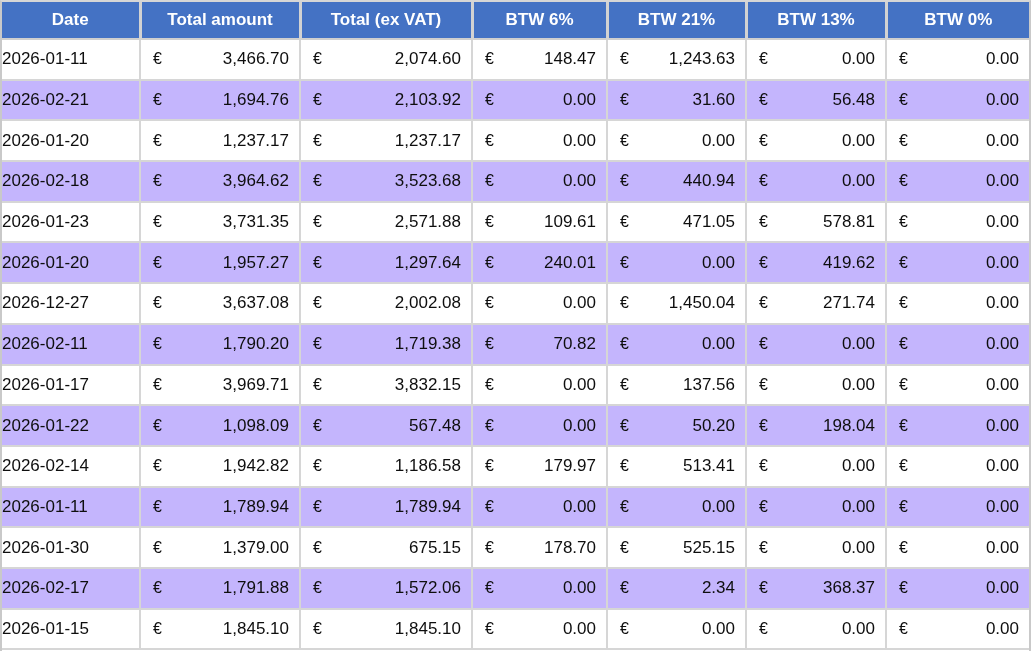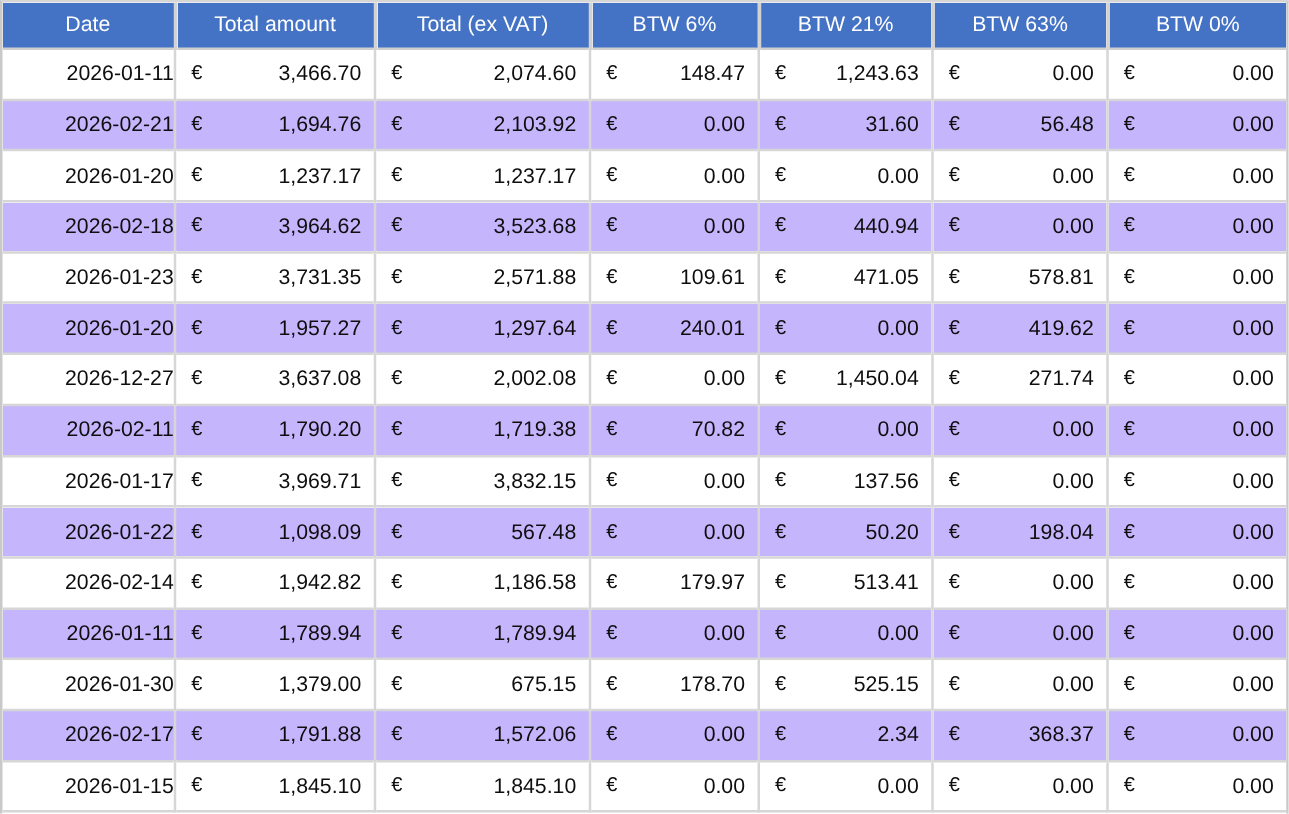--- a/index.html
+++ b/index.html
@@ -20,21 +20,21 @@
   }
   table.vat {
     border-collapse: collapse;
     table-layout: fixed;
     width: 1027px;
   }
   table.vat th {
     background: #4472c4;
     color: #ffffff;
     font-size: 17px;
-    font-weight: 400;
+    font-weight: 700;
     text-align: center;
     height: 36px;
     padding: 0;
     border-right: 3px solid #d2d2d2;
     border-bottom: 2px solid #cfcfcf;
     white-space: nowrap;
     overflow: hidden;
   }
   table.vat th:last-child { border-right: none; }
   table.vat td {
@@ -45,21 +45,21 @@
     border-right: 2px solid #d6d6d6;
     border-top: 2px solid #d6d6d6;
     white-space: nowrap;
     overflow: hidden;
   }
   table.vat td:last-child { border-right: none; }
   table.vat tbody tr:first-child td { border-top: none; }
   table.vat tbody tr:last-child td { border-bottom: 2px solid #d6d6d6; }
   table.vat tbody tr.alt td { background: #c4b5fd; }
   td.c-date {
-    text-align: right;
+    text-align: left;
     padding-right: 8px;
   }
   td.c-amt .amt {
     display: flex;
     justify-content: space-between;
     align-items: center;
     padding: 0 10px 0 12px;
   }
   td.c-amt .cur { font-size: 16px; }
   td.c-amt .val { text-align: right; }
@@ -78,21 +78,21 @@
       <col style="width:140px">
       <col style="width:143px">
     </colgroup>
     <thead>
       <tr>
         <th>Date</th>
         <th>Total amount</th>
         <th>Total (ex VAT)</th>
         <th>BTW 6%</th>
         <th>BTW 21%</th>
-        <th>BTW 63%</th>
+        <th>BTW 13%</th>
         <th>BTW 0%</th>
       </tr>
     </thead>
     <tbody>
         <tr>
           <td class="c-date">2026-01-11</td>
           <td class="c-amt">
             <div class="amt">
               <span class="cur">€</span>
               <span class="val">3,466.70</span>

